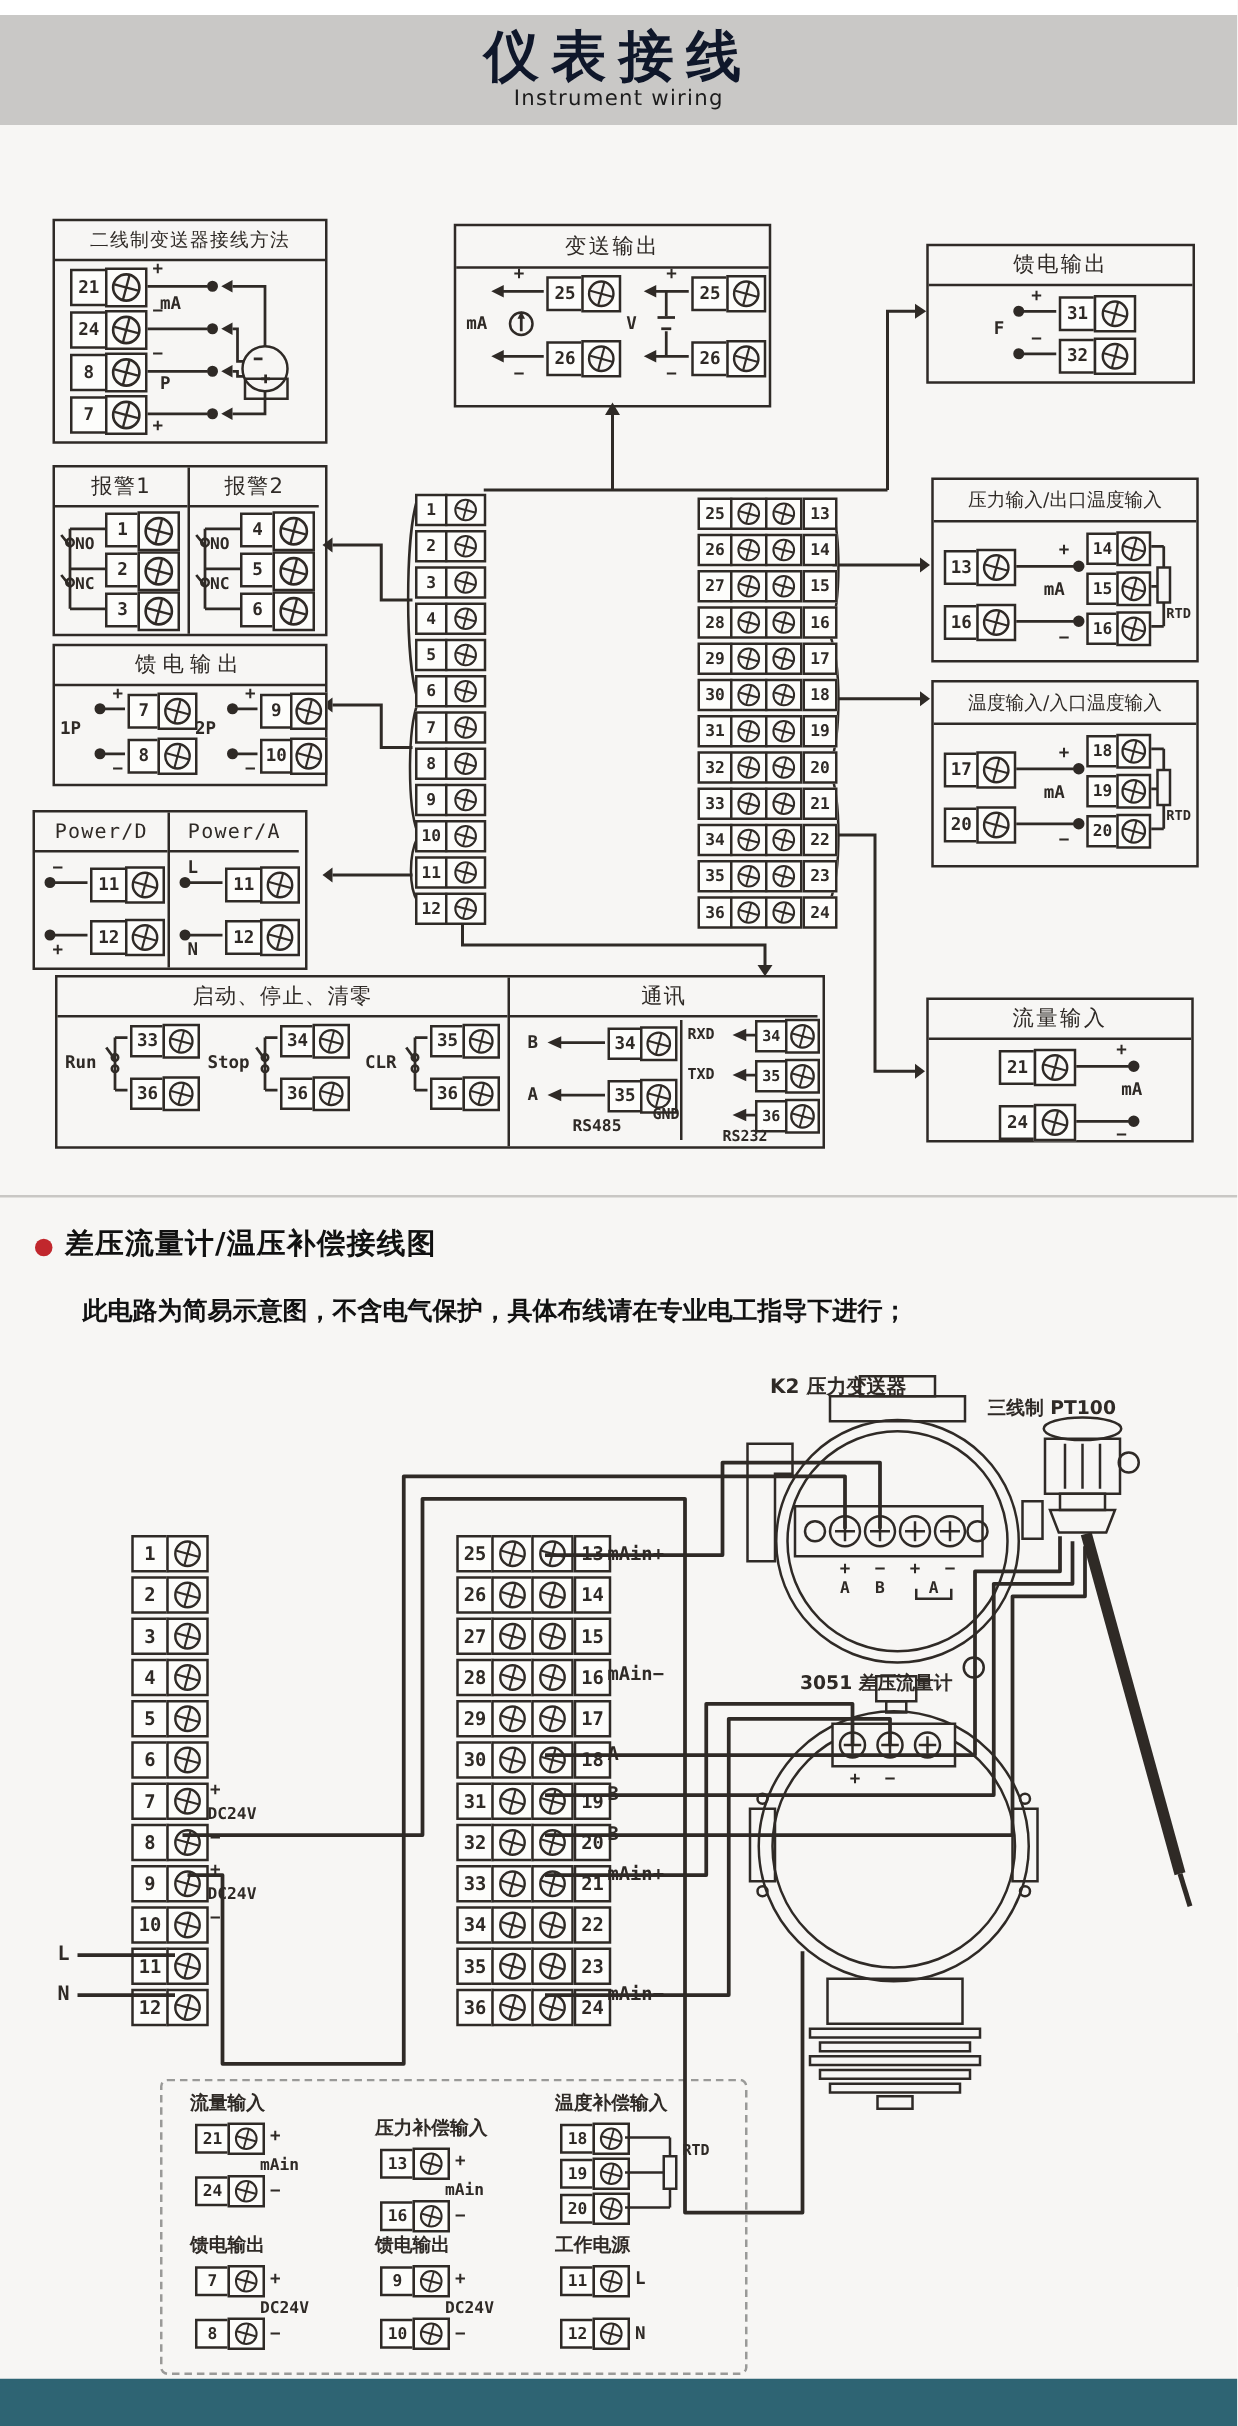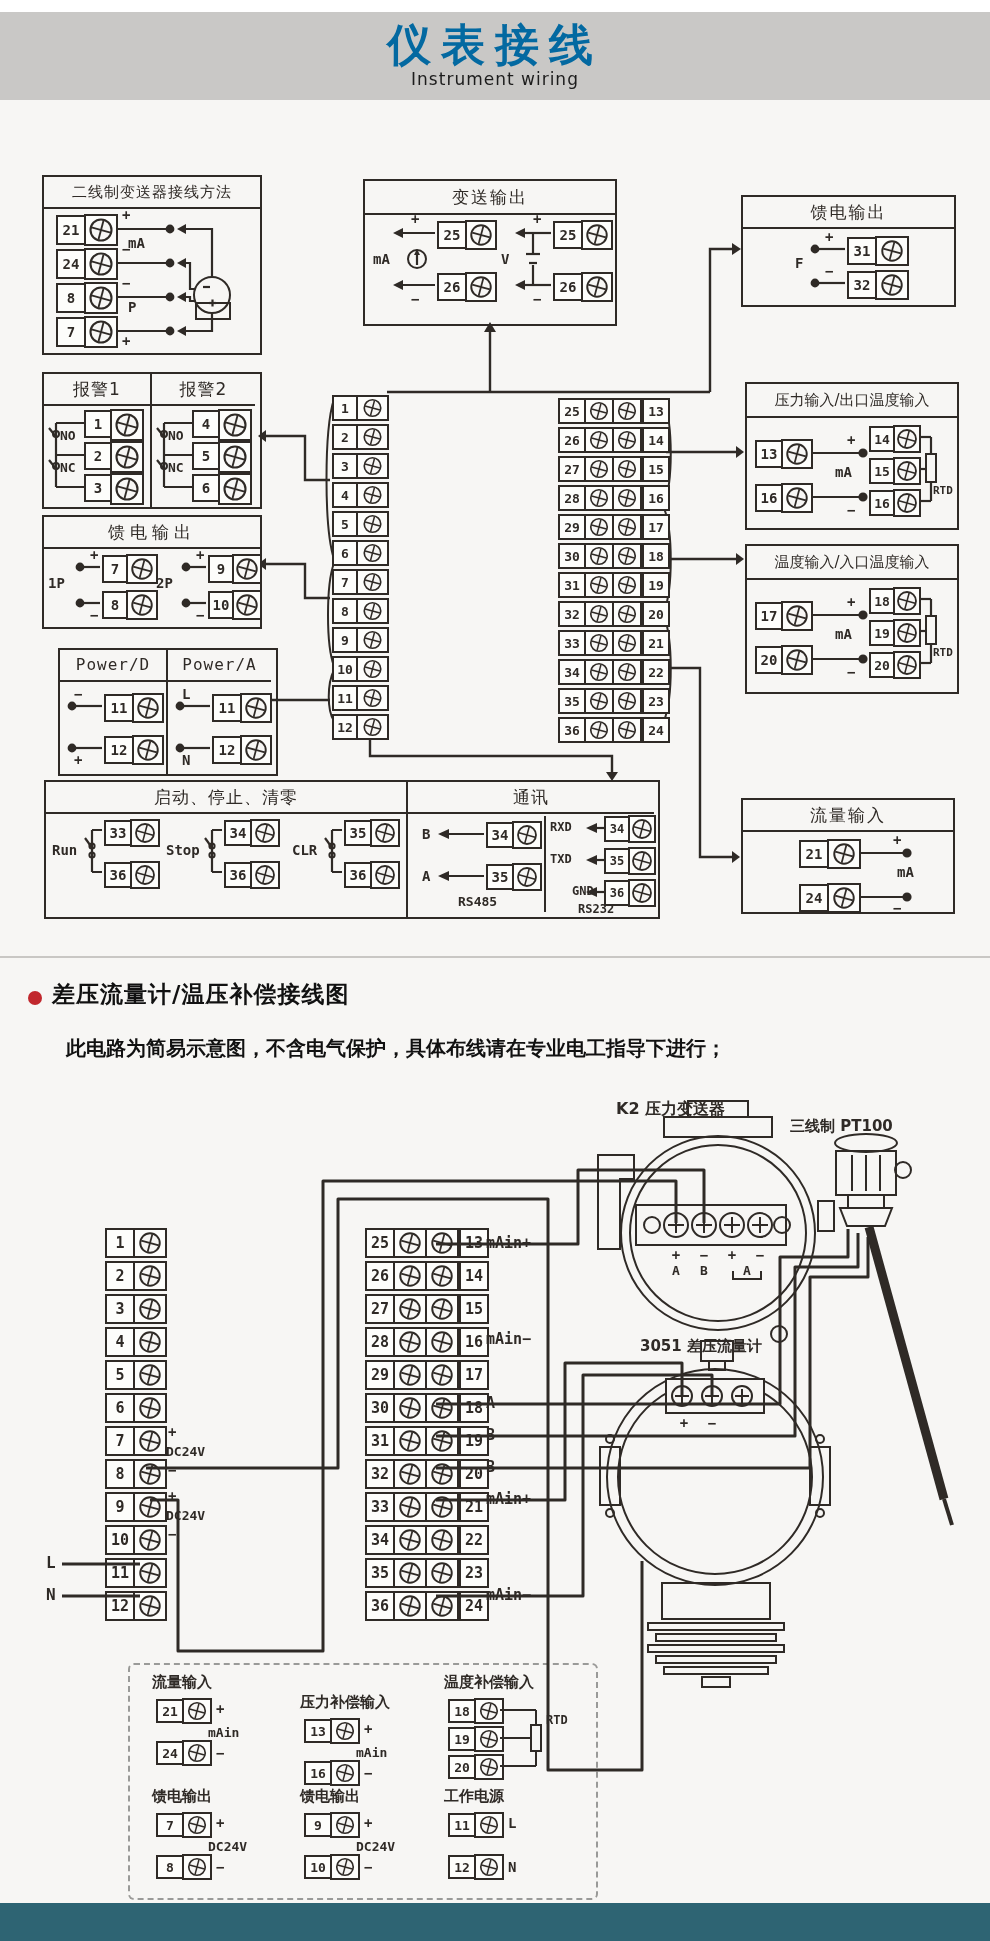--- a/index.html
+++ b/index.html
@@ -1,20 +1,20 @@
 <!DOCTYPE html>
 <html style="--ln: #2f2a26; --band: #c9c8c6; --accent: #c1272d; --footer: #2e6473; --wm: #e6007e; --wc: #00a0e9; --wg: #009e4f; --wn: #1b1464; --wb: #0071bc; --wr: #e60012;"><head>
 <meta charset="utf-8">
 <style>
   html,body{margin:0;padding:0;background:#fff;}
   .page{position:relative;width:990px;height:1941px;margin:0 auto;background:#f7f6f4;
         font-family:"DejaVu Sans",sans-serif;color:var(--ln,#2f2a26);overflow:hidden;}
   .topstrip{position:absolute;left:0;top:0;width:990px;height:12px;background:#ffffff;}
   .band{position:absolute;left:0;top:12px;width:990px;height:88px;background:var(--band,#c9c8c6);text-align:center;}
-  .band .t{display:block;margin-top:4px;font-size:44px;font-weight:bold;letter-spacing:10px;color:#0369a1;}
+  .band .t{display:block;margin-top:4px;font-size:44px;font-weight:bold;letter-spacing:10px;color:#0f172a;}
   .band .st{display:block;margin-top:-6px;font-size:17px;color:#1c1c1c;letter-spacing:1px;}
   .s1{position:absolute;left:0;top:100px;width:834px;height:856px;}
   .s2{position:absolute;left:0;top:965px;width:990px;height:938px;}
   .divider{position:absolute;left:0;top:956px;width:990px;height:2px;background:#c9c7c4;}
   .footerbar{position:absolute;left:0;top:1903px;width:990px;height:38px;background:var(--footer,#2e6473);}
   .bx{position:absolute;border:2.5px solid var(--ln);}
   .bx-t{height:30px;line-height:30px;text-align:center;border-bottom:2.5px solid var(--ln);
         font-size:17px;letter-spacing:2px;white-space:nowrap;}
   .bx-t.sm{font-size:15px;letter-spacing:0;}
   .split{position:absolute;top:0;bottom:0;width:0;border-left:2.5px solid var(--ln);}
@@ -299,21 +299,21 @@
           <svg viewBox="0 0 24 24">
             <circle cx="12" cy="12" r="9" fill="#f7f6f4" stroke="currentColor" stroke-width="1.8"></circle>
             <g transform="rotate(15 12 12)" stroke="currentColor" stroke-width="1.6">
               <line x1="3.6" y1="12" x2="20.4" y2="12"></line>
               <line x1="12" y1="3.6" x2="12" y2="20.4"></line>
             </g>
           </svg>
         </span>
     </div>
 
-    <div class="bx" style="left:58px;top:548px;width:216px;height:124px;">
+    <div class="bx" style="left:26px;top:548px;width:216px;height:124px;">
       <div class="halft" style="left:0;width:106px;font-family:'DejaVu Sans Mono',monospace;font-size:16px;">Power/D</div>
       <div class="halft" style="left:108px;width:103px;font-family:'DejaVu Sans Mono',monospace;font-size:16px;">Power/A</div>
       <div class="split" style="left:106px;"></div>
       <svg class="ov" width="216" height="124" viewBox="0 0 216 124">
         <circle class="dotc" cx="12" cy="56" r="3.4"></circle>
           <line x1="12" y1="56" x2="42" y2="56"></line>
         <circle class="dotc" cx="12" cy="98" r="3.4"></circle>
           <line x1="12" y1="98" x2="42" y2="98"></line>
         <circle class="dotc" cx="120" cy="56" r="3.4"></circle>
           <line x1="120" y1="56" x2="150" y2="56"></line>
@@ -767,21 +767,21 @@
       <span class="tno" style="left:558px;top:66px;width:22px;height:22px;font-size:12px;">35</span>
         <span class="sc" style="left:582px;top:65px;width:24px;height:24px;">
           <svg viewBox="0 0 24 24">
             <circle cx="12" cy="12" r="9" fill="#f7f6f4" stroke="currentColor" stroke-width="1.8"></circle>
             <g transform="rotate(15 12 12)" stroke="currentColor" stroke-width="1.6">
               <line x1="3.6" y1="12" x2="20.4" y2="12"></line>
               <line x1="12" y1="3.6" x2="12" y2="20.4"></line>
             </g>
           </svg>
         </span>
-      <span class="lbl" style="left:526px;top:102px;font-size:12px;">GND</span>
+      <span class="lbl" style="left:476px;top:102px;font-size:12px;">GND</span>
       <span class="tno" style="left:558px;top:98px;width:22px;height:22px;font-size:12px;">36</span>
         <span class="sc" style="left:582px;top:97px;width:24px;height:24px;">
           <svg viewBox="0 0 24 24">
             <circle cx="12" cy="12" r="9" fill="#f7f6f4" stroke="currentColor" stroke-width="1.8"></circle>
             <g transform="rotate(15 12 12)" stroke="currentColor" stroke-width="1.6">
               <line x1="3.6" y1="12" x2="20.4" y2="12"></line>
               <line x1="12" y1="3.6" x2="12" y2="20.4"></line>
             </g>
           </svg>
         </span>

